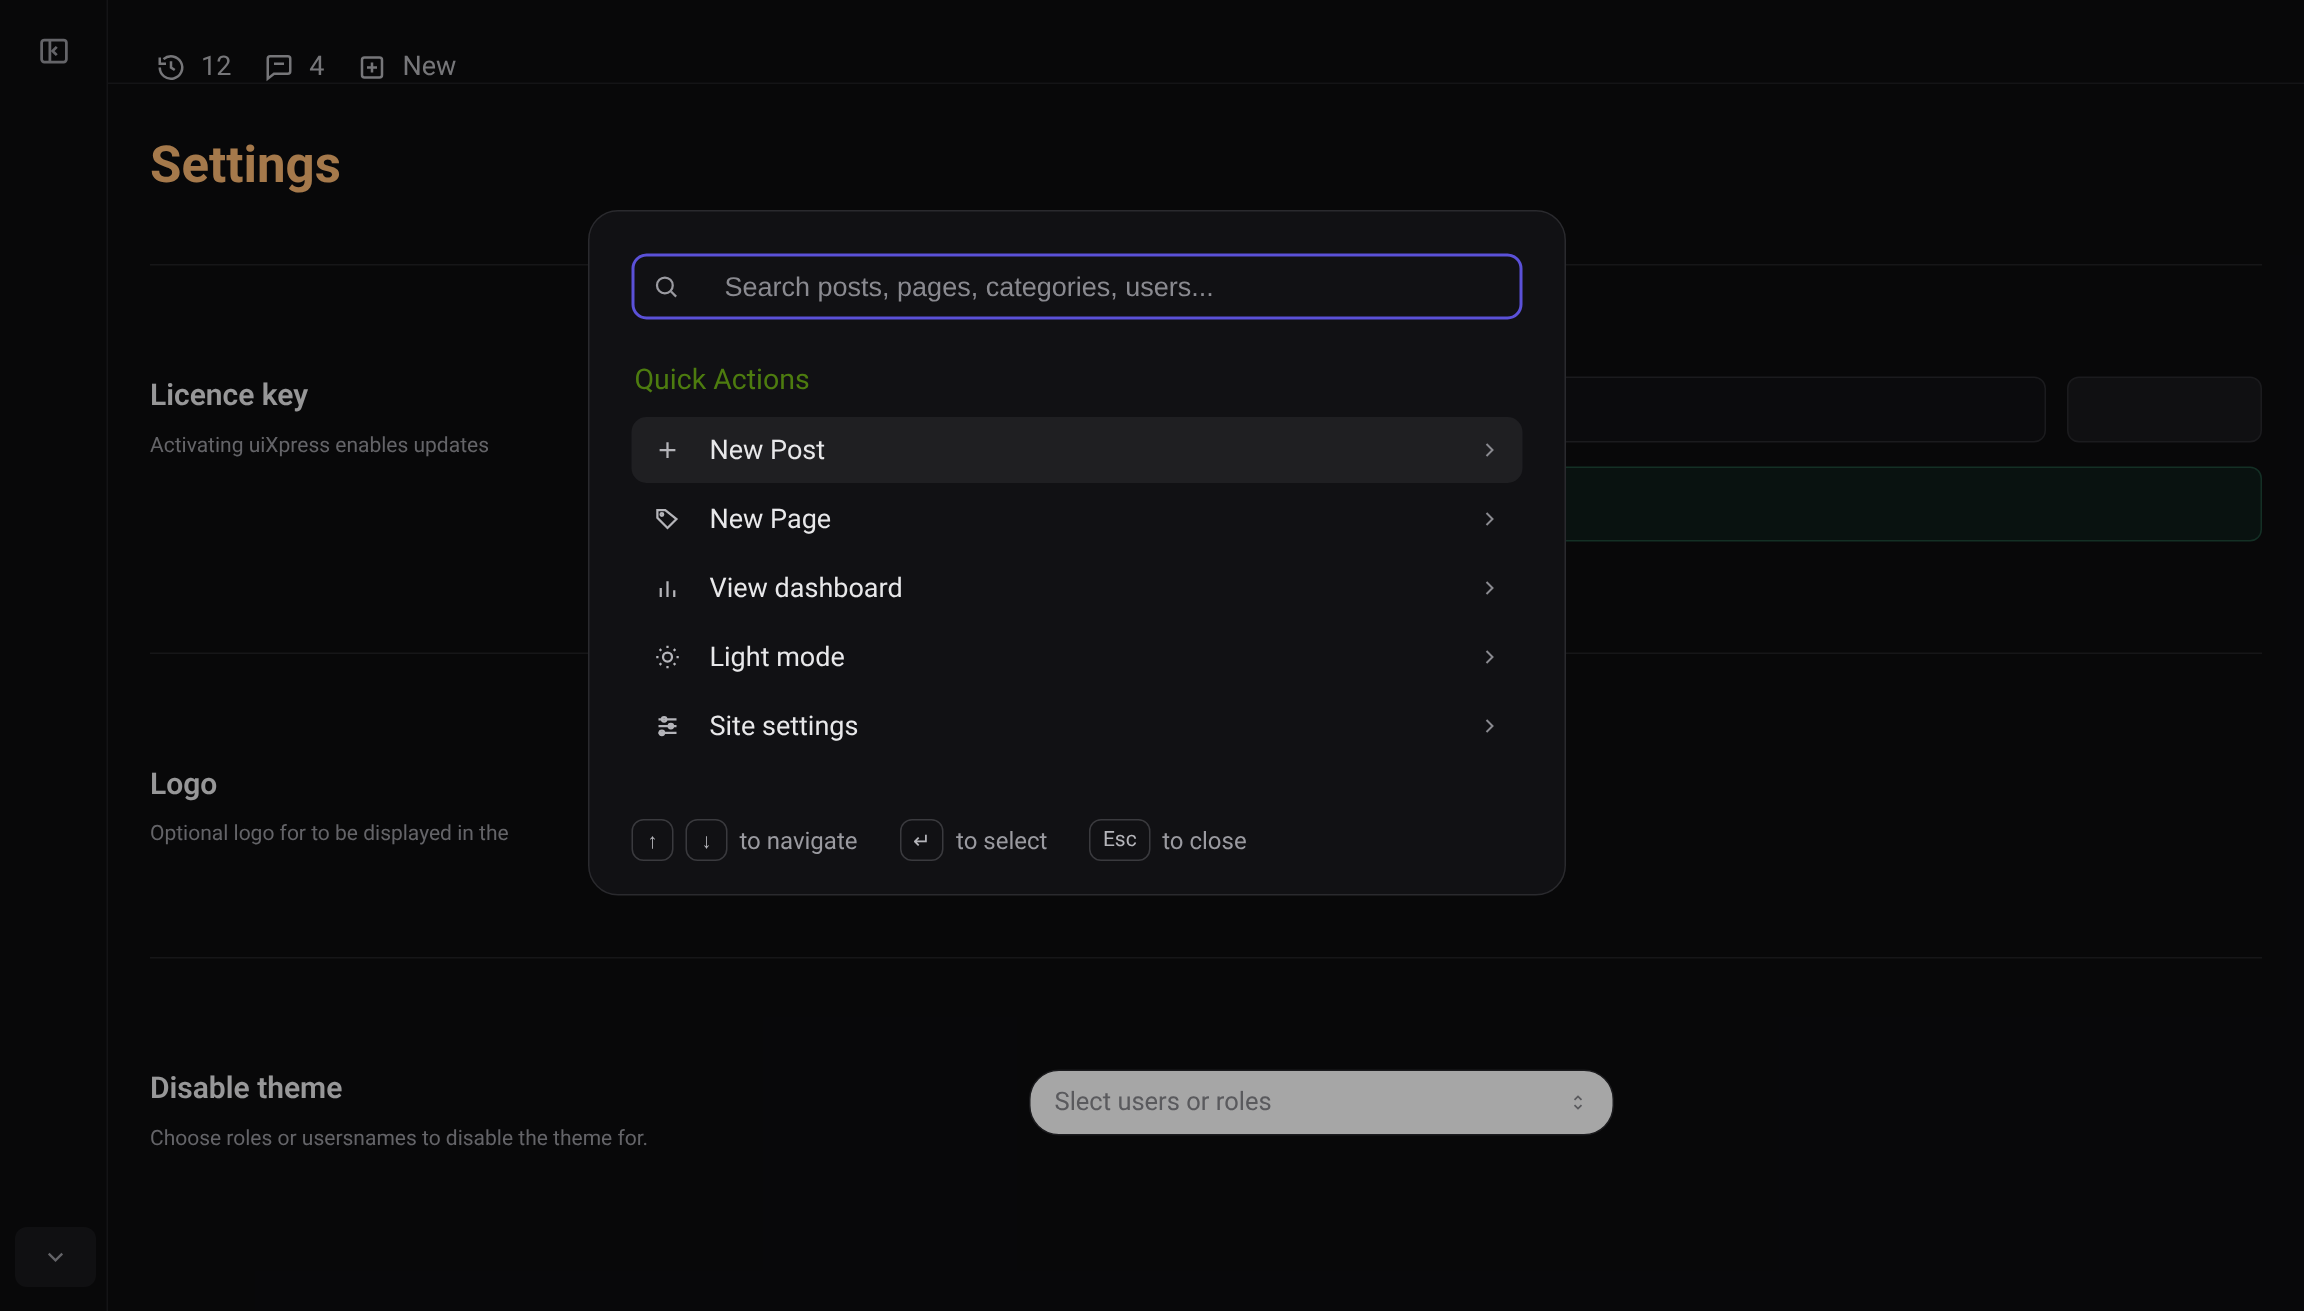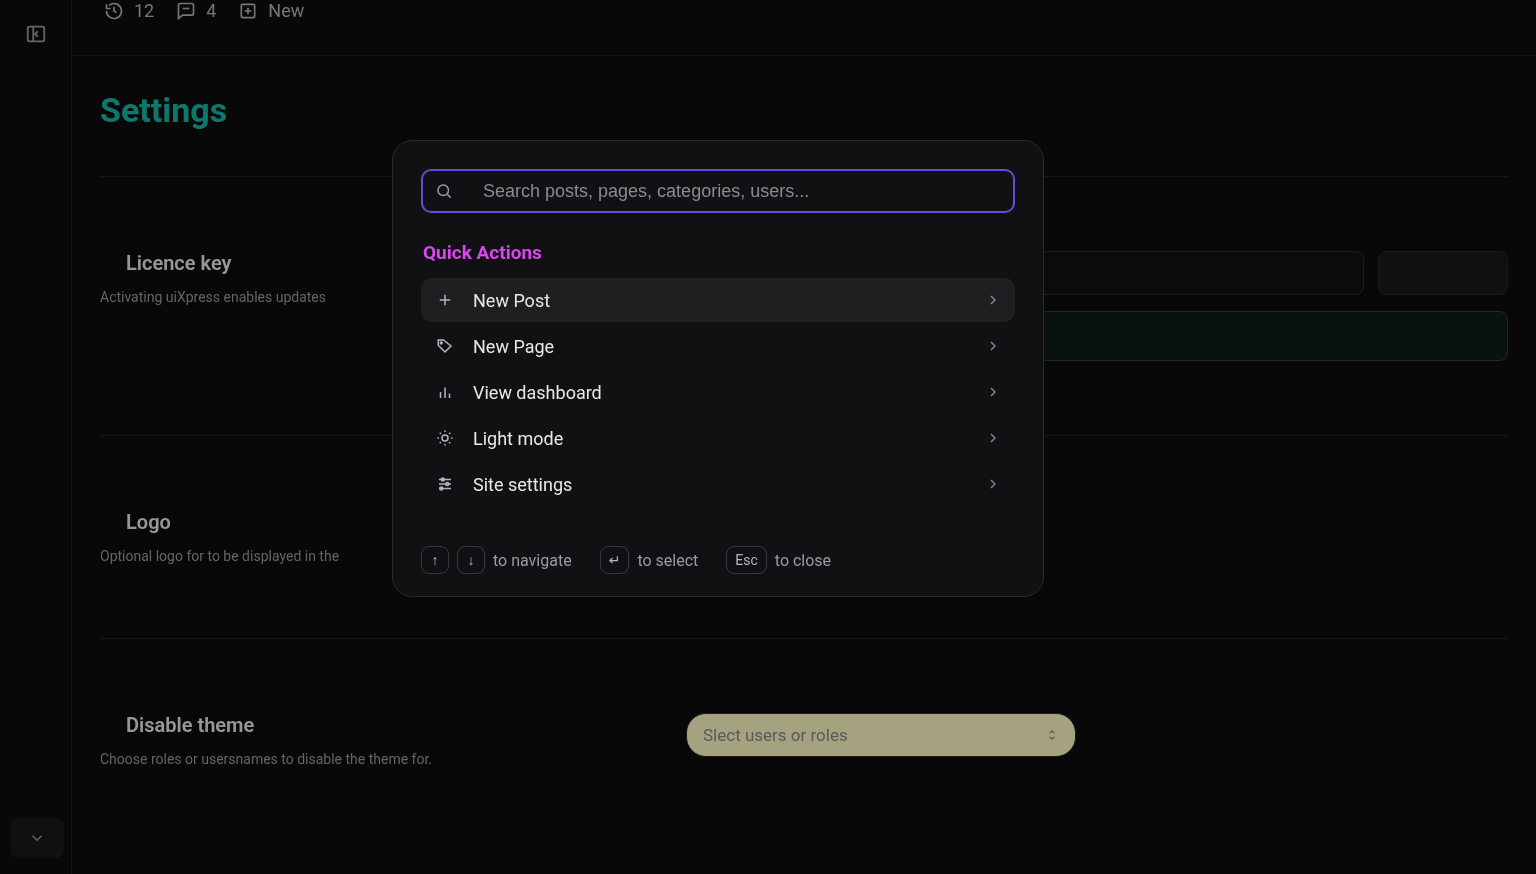--- a/index.html
+++ b/index.html
@@ -38,45 +38,45 @@
     color:#9a9aa0;
   }
 
   
   .topbar {
     position:absolute;
     left:72px; right:0; top:0;
     height:56px;
     border-bottom:1px solid #1f1f22;
     display:flex;
-    align-items:flex-start;
+    align-items:flex-end;
     gap:22px;
     padding:0 32px;
     color:#b5b5ba;
     font-size:18px;
   }
   .top-item { display:flex; align-items:center; gap:10px; color:#b5b5ba;}
 
   
   .main {
     position:absolute;
     left:72px; top:56px; right:0; bottom:0;
     padding:34px 28px 0 28px;
     overflow:hidden;
   }
-  .page-title { font-size:34px; font-weight:700; color:#14b8a6; margin-bottom:46px; }
+  .page-title { font-size:34px; font-weight:700; color:#fdba74; margin-bottom:46px; }
 
   .section {
     display:flex;
     border-top:1px solid #232326;
     padding:74px 0;
     gap:30px;
   }
   .section-left { width:556px; flex:0 0 556px; }
-  .section-label { font-size:20px; font-weight:600; color:#e8e8ea; margin-bottom:14px;margin-left:26px;}
+  .section-label { font-size:20px; font-weight:600; color:#e8e8ea; margin-bottom:14px;}
   .section-desc  { font-size:14px; color:#9a9aa0;}
 
   .section-right { flex:1; display:flex; flex-direction:column; gap:16px; }
   .input-row { display:flex; gap:14px; }
   .text-input {
     flex:1;
     height:44px;
     background:#111114;
     border:1px solid #2a2a2e;
     border-radius:8px;
@@ -96,21 +96,21 @@
     border:1px solid #1f4a3a;
     background:rgba(25,75,55,0.25);
     border-radius:8px;
     padding:14px 18px;
     color:#cfe9de;
     font-size:17px;
   }
   .select {
     height:44px;
     width:390px;
-    background:#fef9c3;
+    background:#ffffff;
     border:1px solid #2a2a2e;
     border-radius:20px;
     padding:16px 16px;
     display:flex; align-items:center; justify-content:space-between;
     color:#8a8a90;
     font-size:17px;
   }
 
   
   .dim-overlay {
@@ -134,21 +134,21 @@
     padding:0 12px;
     gap:10px;
     color:#9a9aa0;
   }
   .search-wrap input {
     flex:1; background:transparent; border:0; outline:0;
     color:#e8e8ea; font-size:18px;margin-left:20px;
   }
   .search-wrap input::placeholder { color:#8a8a90; }
 
-  .qa-title { font-size:19px; font-weight:700; color:#d946ef; margin:28px 0 14px 2px; }
+  .qa-title { font-size:19px; font-weight:400; color:#4d7c0f; margin:28px 0 14px 2px; }
   .qa-list { display:flex; flex-direction:column; gap:2px; }
   .qa-item {
     display:flex; align-items:center;
     height:44px;
     padding:12px 14px;
     border-radius:10px;
     color:#e8e8ea;
     font-size:18px;
     gap:18px;
   }

